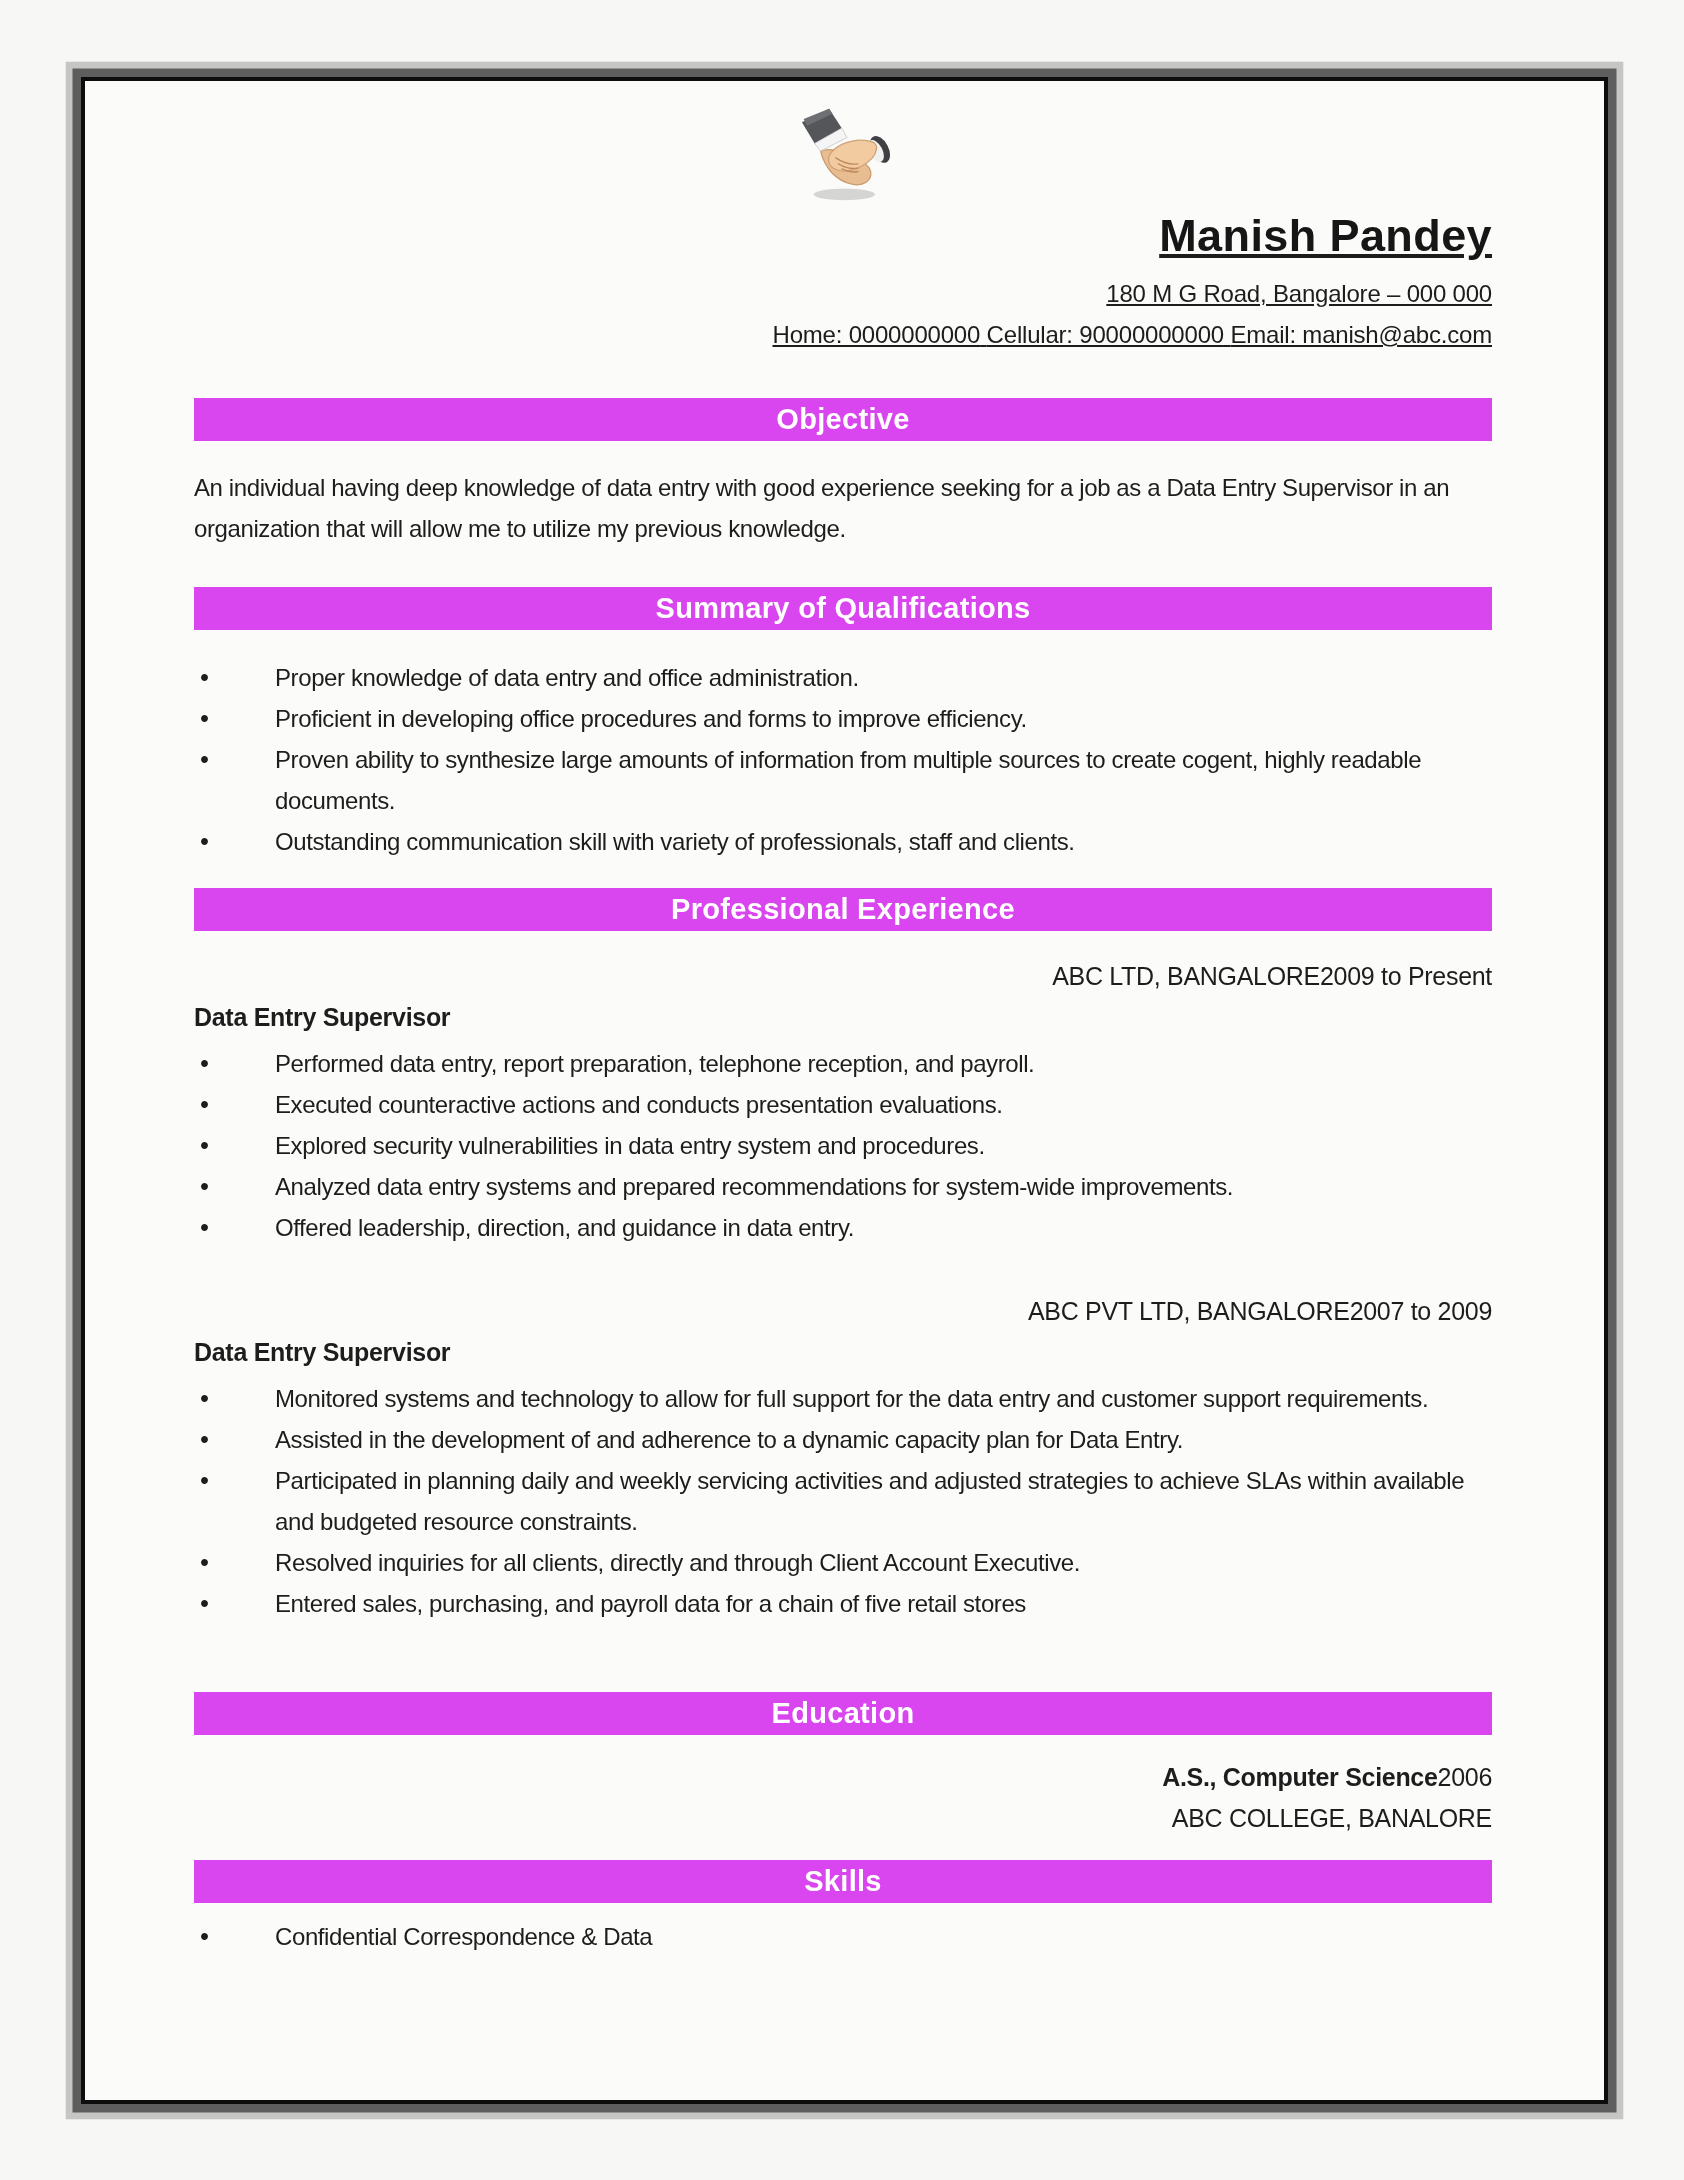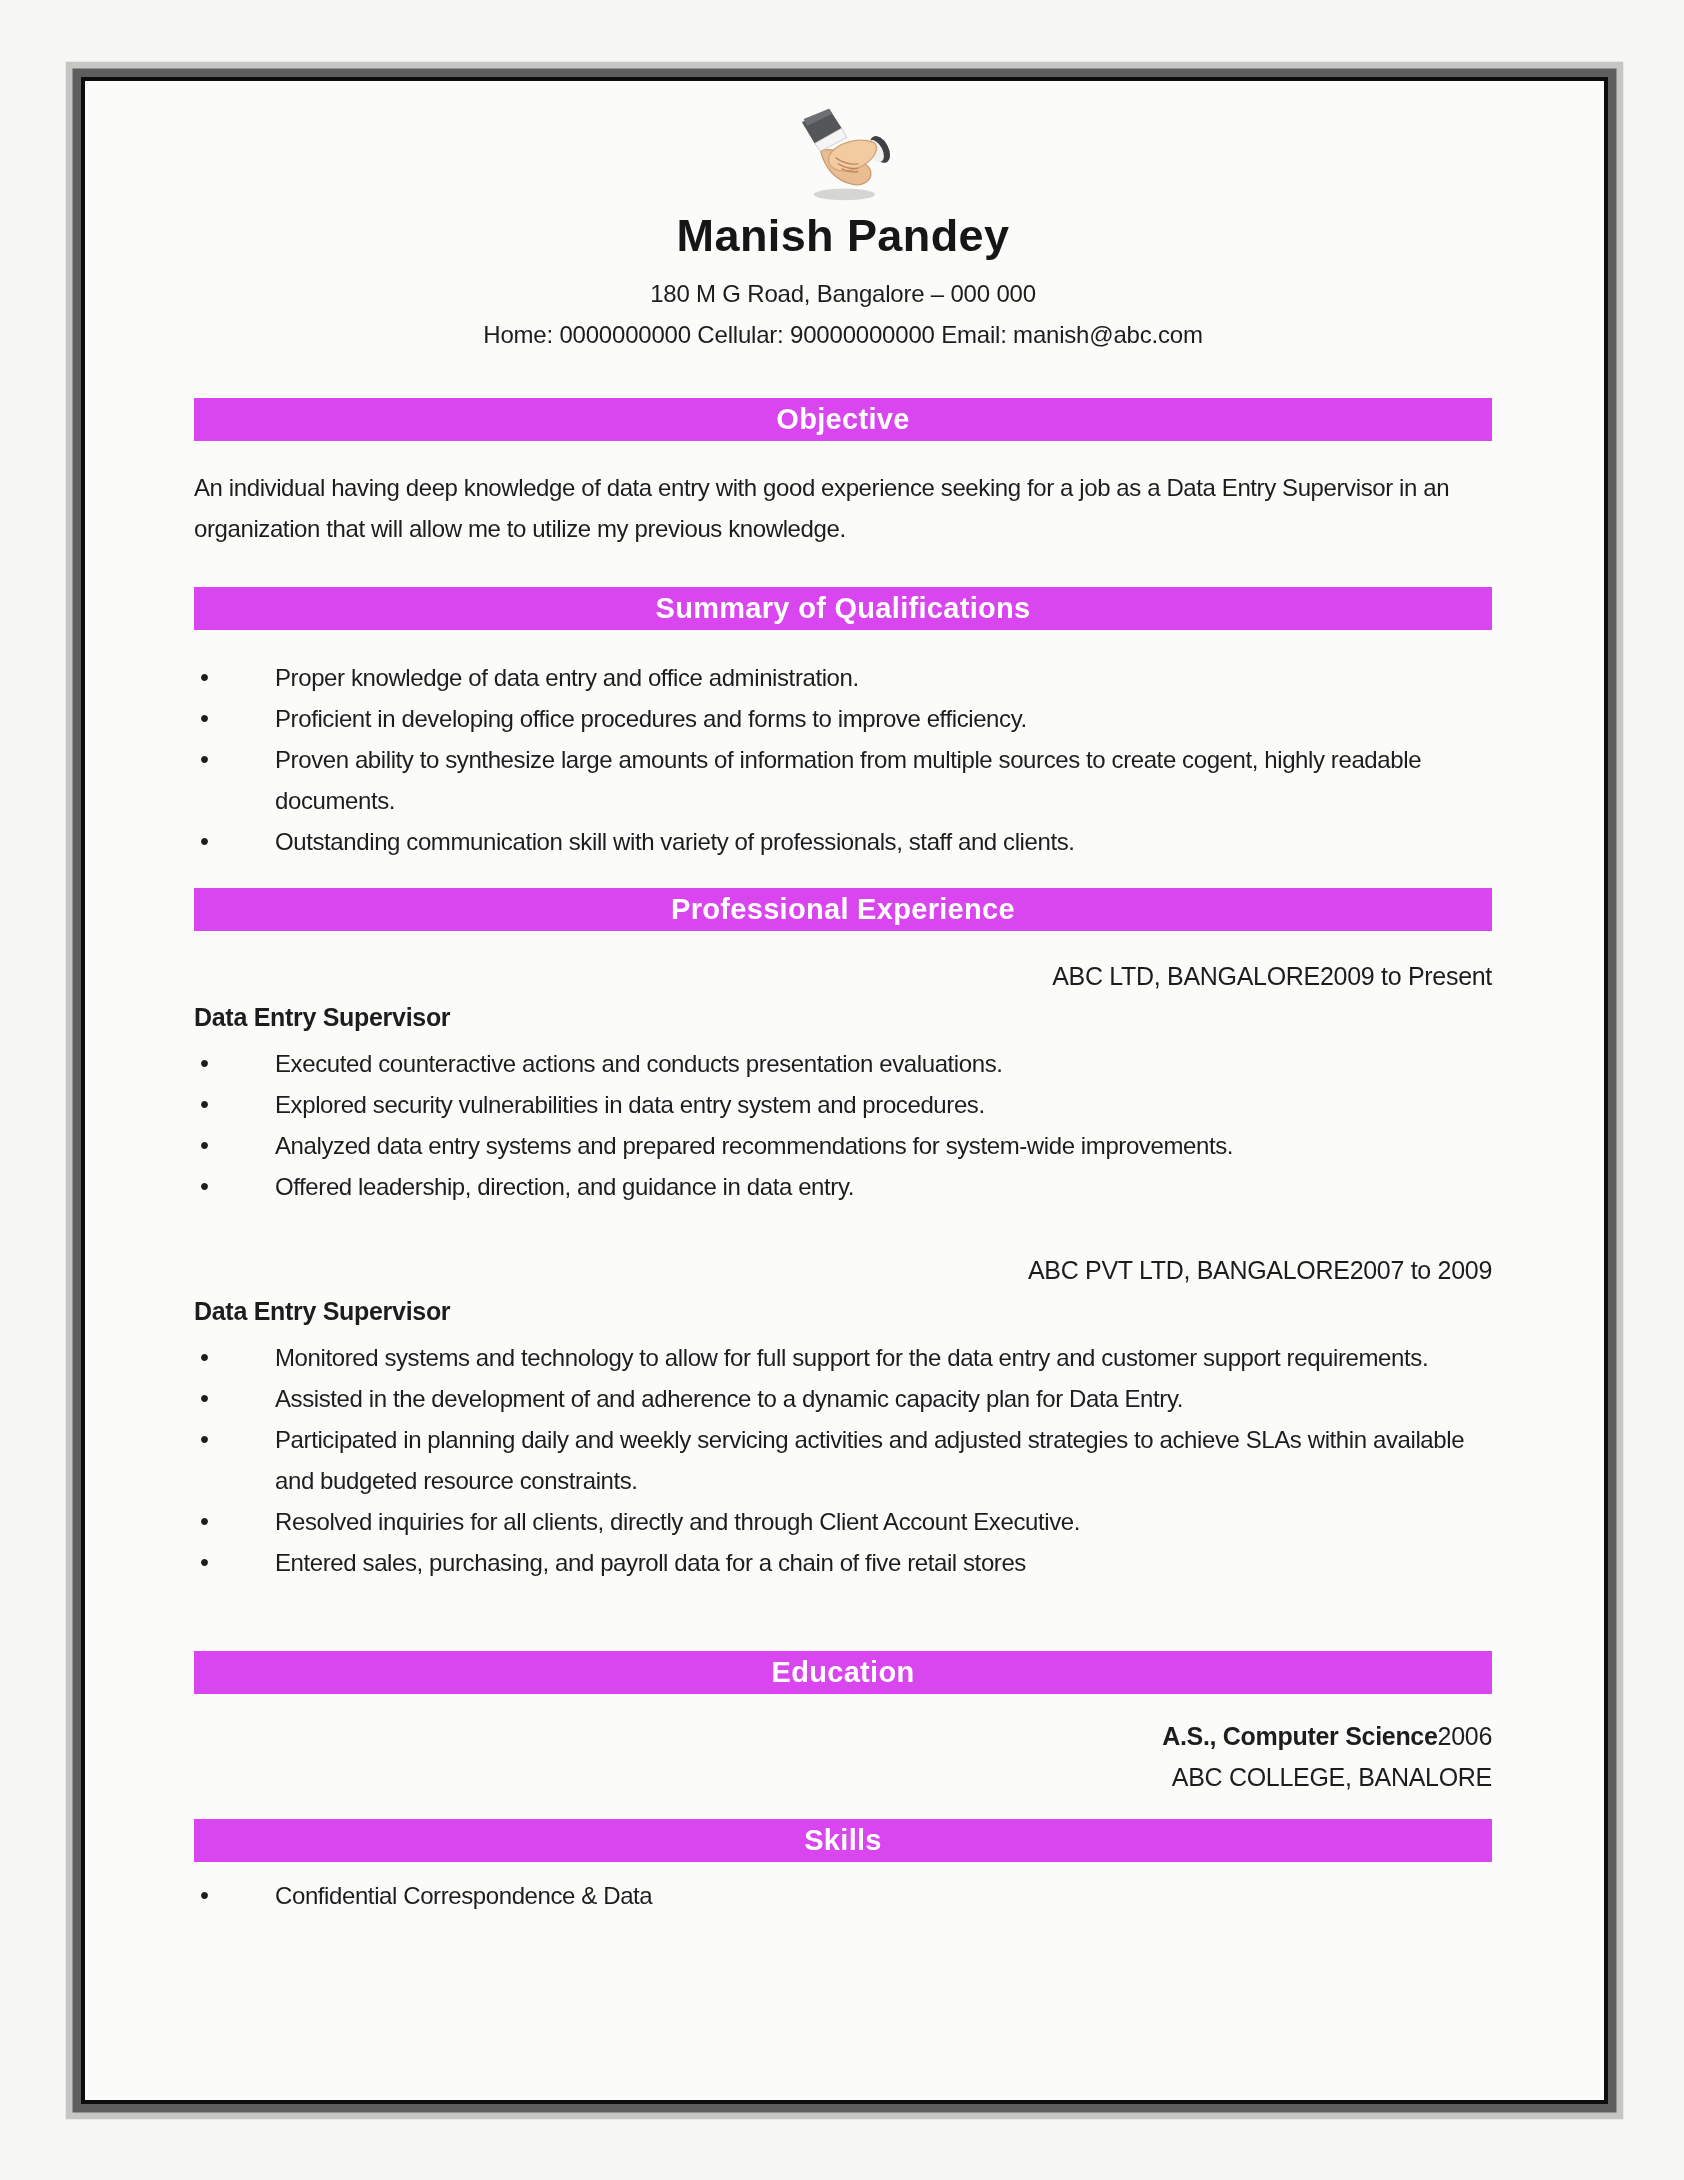--- a/index.html
+++ b/index.html
@@ -16,21 +16,21 @@
     position:absolute; left:81px; top:77px;
     width:1519px; height:2019px;
     background:#fbfbfa;
     border:4.3px solid #0d0d0d;
     box-shadow: 0 0 0 8.5px #5e5e5e, 0 0 0 15.3px #c6c6c5;
     box-sizing:content-box;
   }
   .content {
     padding:25.6px 112px 0 109px;
   }
-  .center { text-align:center; }
+  .center { text-align:right;text-decoration:underline; }
   .handshake-wrap { width:111px; height:95px; margin:0 auto; }
   .name {
     font-size:45px; font-weight:bold; line-height:51px;
     margin-top:8.5px; letter-spacing:0.4px; color:#161616;
   }
   .addr { font-size:24px; line-height:41px; margin-top:12px; letter-spacing:-0.2px; }
   .contact { font-size:24px; line-height:41px; letter-spacing:-0.2px; }
   .contact span { white-space:nowrap; }
   .sec-bar {
     height:43px; background:#d946ef;
@@ -134,20 +134,24 @@
 
     <div>
       <div class="row2 job-head-gap">
         <span class="left">ABC LTD, BANGALORE</span>
         <span class="right">2009 to Present</span>
       </div>
       <div class="role">Data Entry Supervisor</div>
       <ul class="blist mt-sm body-text">
         <li>
             <span class="dot"></span>
+            <span class="txt">Performed data entry, report preparation, telephone reception, and payroll.</span>
+          </li>
+        <li>
+            <span class="dot"></span>
             <span class="txt">Executed counteractive actions and conducts presentation evaluations.</span>
           </li>
         <li>
             <span class="dot"></span>
             <span class="txt">Explored security vulnerabilities in data entry system and procedures.</span>
           </li>
         <li>
             <span class="dot"></span>
             <span class="txt">Analyzed data entry systems and prepared recommendations for system-wide improvements.</span>
           </li>

